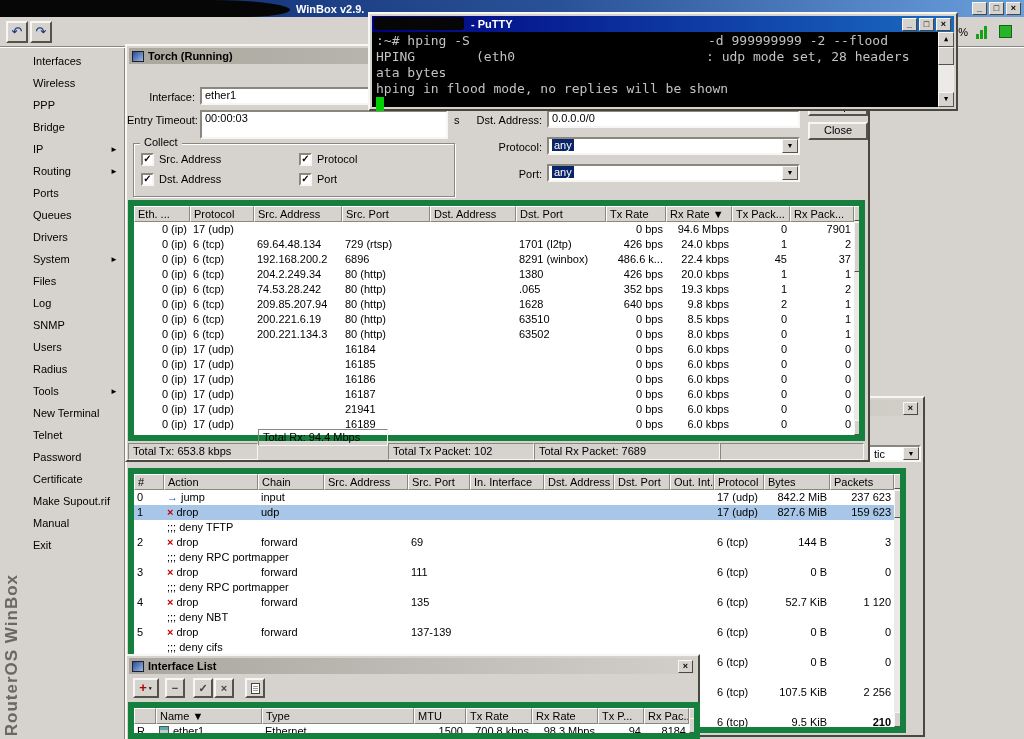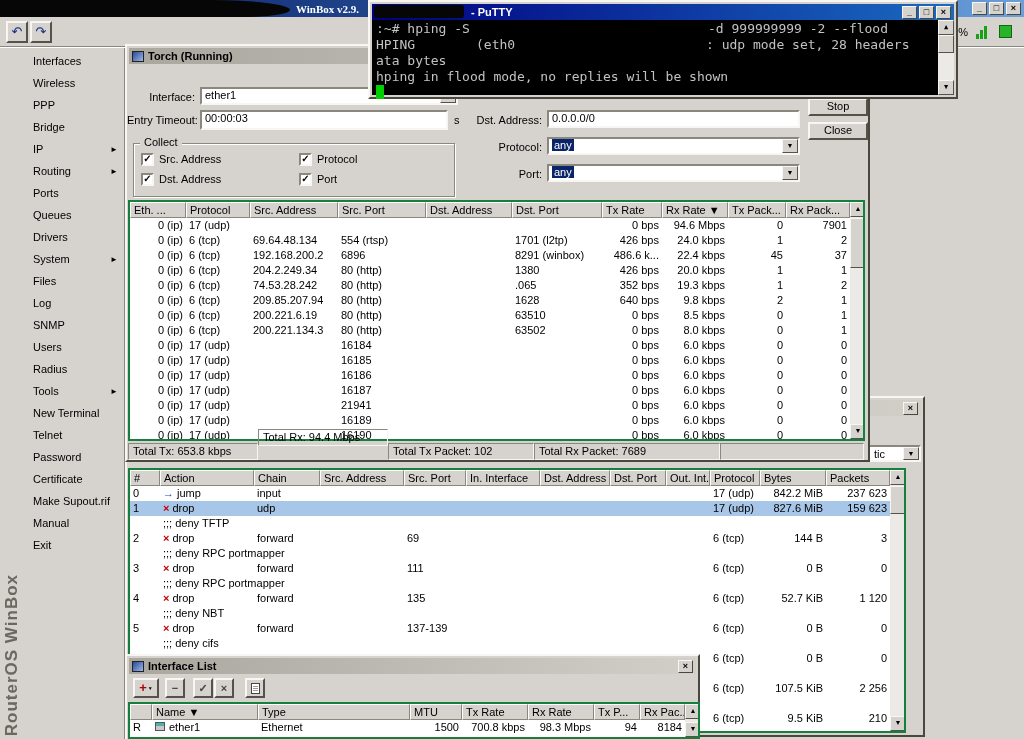--- a/index.html
+++ b/index.html
@@ -5,21 +5,21 @@
   *{box-sizing:border-box;margin:0;padding:0;}
   body{position:relative;width:1024px;height:739px;background:#d6d3ce;overflow:hidden;
        font-family:"Liberation Sans",sans-serif;font-size:11px;color:#000;}
 
   
   .titlebar{position:absolute;left:0;top:0;width:1024px;height:17px;
     background:linear-gradient(90deg,#0a246a 0%,#2a5298 55%,#6aa0dc 100%);
     display:flex;align-items:center;padding:0 3px;color:#fff;font-weight:bold;}
   .scribble{position:absolute;background:#060606;}
   .s1{left:0;top:0;width:290px;height:17px;border-radius:0 40% 25% 0/0 85% 60% 0;}
-  .tb-title{margin-left:293px;white-space:nowrap;font-family:Liberation Serif, serif;}
+  .tb-title{margin-left:293px;white-space:nowrap;}
   .tb-btns{margin-left:auto;display:flex;gap:2px;align-items:center;}
   .wbtn{width:15px;height:13px;background:#d6d3ce;border:1px solid;flex:none;
     border-color:#f8f6f2 #4a473f #4a473f #f8f6f2;color:#000;font-size:9px;line-height:10px;
     text-align:center;font-weight:bold;}
   .toolbar{position:absolute;left:0;top:17px;width:1024px;height:30px;background:#d6d3ce;
     border-bottom:1px solid #8a877f;box-shadow:0 1px 0 #fff;}
   .tool-btn{position:absolute;top:4px;width:22px;height:22px;background:#d6d3ce;border:2px solid;
     border-color:#f8f6f2 #55524a #55524a #f8f6f2;text-align:center;line-height:17px;font-size:13px;color:#16307c;}
   .cpu{position:absolute;right:56px;top:9px;}
   .bars-icon{position:absolute;right:34px;top:8px;width:14px;height:14px;display:flex;align-items:flex-end;gap:1px;}
@@ -57,21 +57,21 @@
   .hl{background:#0a246a;color:#fff;padding:0 2px;}
   .cb{position:absolute;display:flex;align-items:center;gap:5px;height:14px;}
   .cbx{width:13px;height:13px;background:#fff;border:2px solid;border-color:#8a877f #f8f6f2 #f8f6f2 #8a877f;
     font-size:10px;line-height:8px;text-align:center;font-weight:bold;flex:none;}
   .pbtn{position:absolute;background:#d6d3ce;border:2px solid;border-color:#f8f6f2 #55524a #55524a #f8f6f2;
     text-align:center;line-height:13px;}
   .status{position:absolute;height:17px;border:1px solid;border-color:#8a877f #f8f6f2 #f8f6f2 #8a877f;
     line-height:15px;padding:0 4px;white-space:nowrap;overflow:hidden;}
 
   
-  .twrap{position:absolute;display:flex;background:#b91c1c;border:2px solid #15803d;overflow:hidden;}
+  .twrap{position:absolute;display:flex;background:#b91c1c;border:6px solid #15803d;overflow:hidden;}
   .tgrid{flex:none;background:#fff;}
   .g-hr{display:flex;}
   .g-h{flex:none;height:16px;background:#d6d3ce;border-top:1px solid #fff;border-left:1px solid #fff;
     border-right:1px solid #8a877f;border-bottom:1px solid #8a877f;padding:1px 3px;white-space:nowrap;overflow:hidden;}
   .g-r{display:flex;height:15px;background:#fff;}
   .g-r.sel{background:#a8c6e8;}
   .g-c{flex:none;padding:0 3px;line-height:15px;white-space:nowrap;overflow:hidden;}
   .g-c.r{text-align:right;}
   .ic-drop{color:#c00000;font-weight:bold;margin-right:3px;}
   .ic-jump{color:#2040c0;font-weight:bold;margin-right:3px;}
@@ -375,21 +375,21 @@
           <div class="g-c" style="width: 94px;"></div>
           <div class="g-c" style="width: 66px;"></div>
           <div class="g-c" style="width: 84px;"></div>
           <div class="g-c" style="width: 62px;"></div>
           <div class="g-c" style="width: 74px;"></div>
           <div class="g-c" style="width: 70px;"></div>
           <div class="g-c" style="width: 56px;"></div>
           <div class="g-c" style="width: 44px;"></div>
           <div class="g-c" style="width: 50px;">6 (tcp)</div>
           <div class="g-c r" style="width: 66px;">9.5 KiB</div>
-          <div class="g-c r" style="width: 64px;">210</div>
+          <div class="g-c r" style="width: 64px; font-weight: bold;">210</div>
         </div>
         <div class="g-r">
           <div class="g-c" style="width: 30px;"></div>
           <div class="g-c" style="width: 730px;"></div>
         </div>
       </div>
     <div class="vsb">
       <div class="sbtn sb-top">▲</div>
       <div class="thumb" style="top:16px;height:28px"></div>
       <div class="sbtn sb-bottom">▼</div>
@@ -404,21 +404,21 @@
   </div>
 
 
   <span class="lbl r-lbl" style="left:10px;top:44px;width:58px">Interface:</span>
   <div class="combo" style="left:73px;top:41px;width:258px;height:18px">
     <span>ether1</span>
     <span class="cbtn">▼</span>
   </div>
 
   <span class="lbl r-lbl" style="left:0px;top:67px;width:68px">Entry Timeout:</span>
-  <div class="inp" style="left:73px;top:64px;width:248px;height:20px">00:00:03</div>
+  <div class="inp" style="left:73px;top:64px;width:248px;height:29px">00:00:03</div>
   <span class="lbl" style="left:327px;top:67px">s</span>
 
   <span class="lbl r-lbl" style="left:344px;top:67px;width:71px">Dst. Address:</span>
   <div class="inp" style="left:420px;top:64px;width:253px;height:18px">0.0.0.0/0</div>
 
   <span class="lbl r-lbl" style="left:344px;top:94px;width:71px">Protocol:</span>
   <div class="combo" style="left:420px;top:91px;width:253px;height:18px">
     <span class="hl">any</span>
     <span class="cbtn">▼</span>
   </div>
@@ -475,21 +475,21 @@
           <div class="g-c" style="width: 90px;"></div>
           <div class="g-c r" style="width: 60px;">0 bps</div>
           <div class="g-c r" style="width: 66px;">94.6 Mbps</div>
           <div class="g-c r" style="width: 58px;">0</div>
           <div class="g-c r" style="width: 64px;">7901</div>
         </div>
         <div class="g-r">
           <div class="g-c r" style="width: 56px;">0 (ip)</div>
           <div class="g-c" style="width: 64px;">6 (tcp)</div>
           <div class="g-c" style="width: 88px;">69.64.48.134</div>
-          <div class="g-c" style="width: 88px;">554 (rtsp)</div>
+          <div class="g-c" style="width: 88px;">729 (rtsp)</div>
           <div class="g-c" style="width: 86px;"></div>
           <div class="g-c" style="width: 90px;">1701 (l2tp)</div>
           <div class="g-c r" style="width: 60px;">426 bps</div>
           <div class="g-c r" style="width: 66px;">24.0 kbps</div>
           <div class="g-c r" style="width: 58px;">1</div>
           <div class="g-c r" style="width: 64px;">2</div>
         </div>
         <div class="g-r">
           <div class="g-c r" style="width: 56px;">0 (ip)</div>
           <div class="g-c" style="width: 64px;">6 (tcp)</div>
@@ -708,21 +708,21 @@
           <div class="g-c r" style="width: 45px;">8184</div>
         </div>
       </div>
     <div class="vsb">
       <div class="sbtn sb-top">▲</div>
       <div class="sbtn sb-bottom">▼</div>
     </div>
   </div>
 </div>
 
-<div class="win" style="left:368px;top:0;width:590px;height:99px;z-index:40">
+<div class="win" style="left:368px;top:12px;width:590px;height:99px;z-index:40">
   <div class="tbar blue">
     <div class="scribble p-scrib"></div>
     <span style="margin-left:96px">- PuTTY</span>
     <div class="tb-btns">
       <div class="wbtn">_</div>
       <div class="wbtn">□</div>
       <div class="wbtn">×</div>
     </div>
   </div>
   <div class="term">

